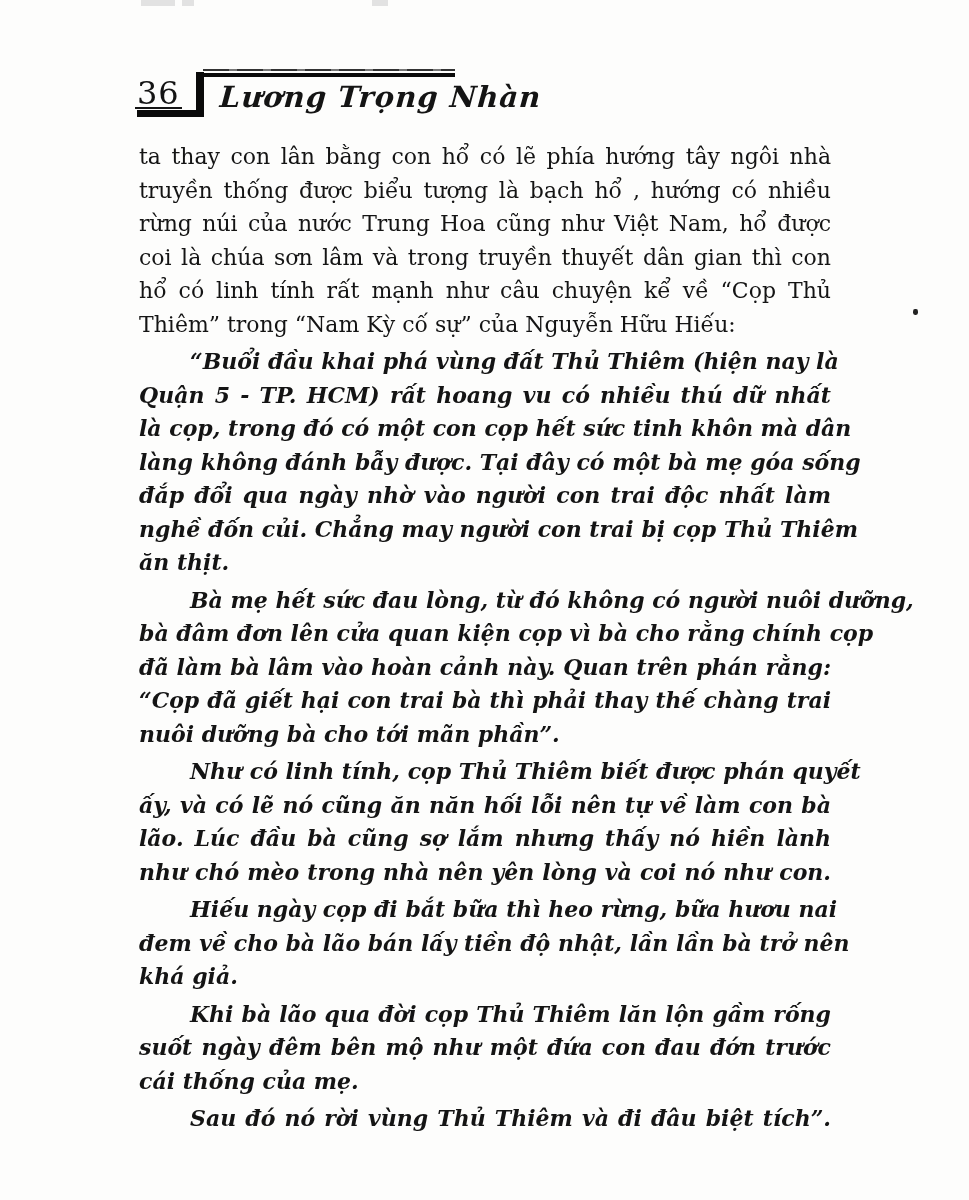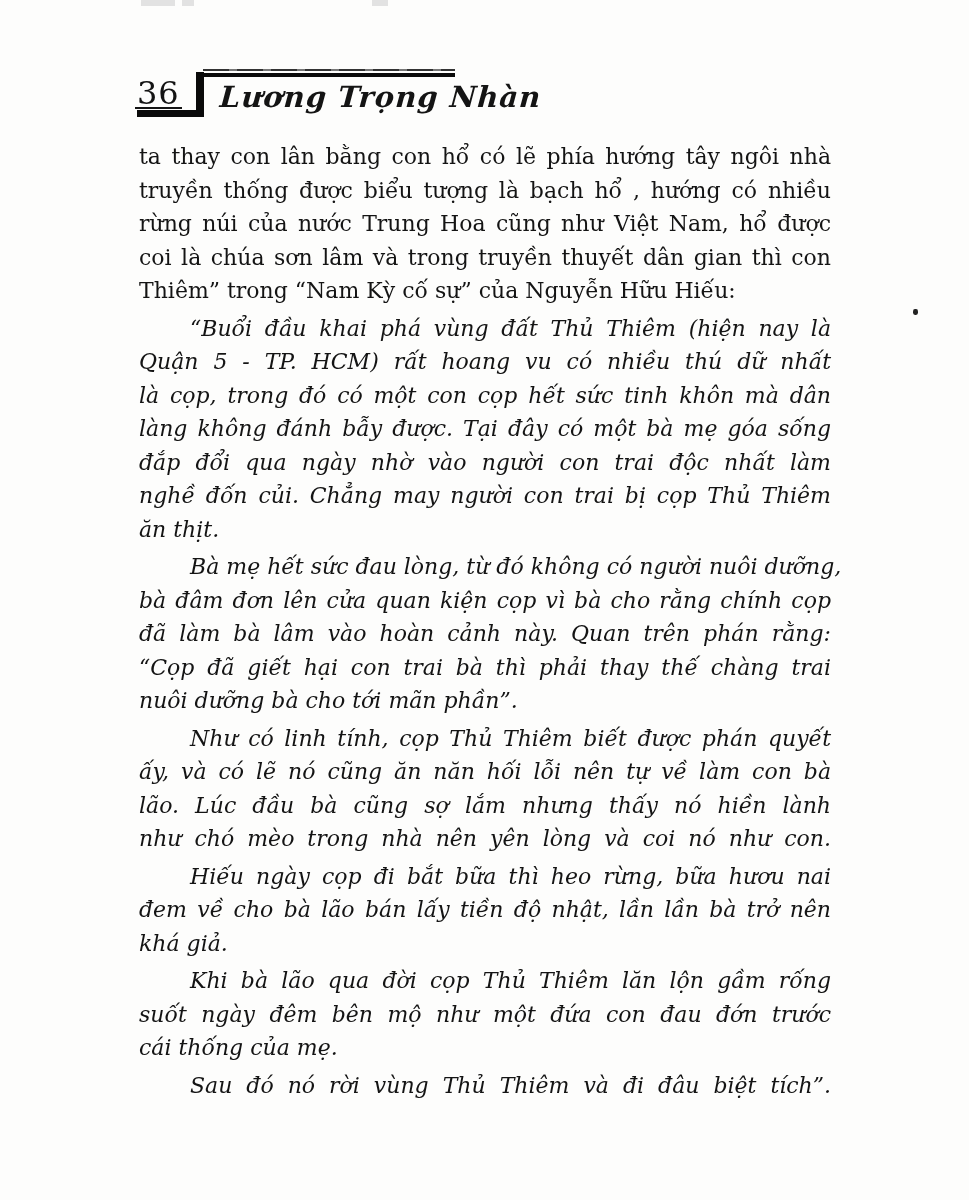--- a/index.html
+++ b/index.html
@@ -50,21 +50,21 @@
 
   
   .body-text {
     position: absolute; left: 139px; top: 128px;
     width: 692px;
     font-size: 22px;
   }
   .paragraph { margin-top: 4px; }
   .paragraph:first-child { margin-top: 12px; }
   .paragraph.roman  { font-weight: 500; }
-  .paragraph.italic { font-style: italic; font-weight: 400; }
+  .paragraph.italic { font-style: italic; font-weight: 700; }
   .line {
     height: 33.5px; line-height: 33.5px;
     text-align: justify;
     text-align-last: justify;
     white-space: nowrap;
   }
   .line.last { text-align-last: left; }
   .line.indent { text-indent: 51px; }
 
   
@@ -95,20 +95,21 @@
     <div class="header-rule-main"></div>
     <span class="author">Lương Trọng Nhàn</span>
   </div>
 
   <div class="body-text">
       <div class="paragraph roman">
         <div class="line">ta thay con lân bằng con hổ có lẽ phía hướng tây ngôi nhà</div>
         <div class="line">truyền thống được biểu tượng là bạch hổ , hướng có nhiều</div>
         <div class="line">rừng núi của nước Trung Hoa cũng như Việt Nam, hổ được</div>
         <div class="line">coi là chúa sơn lâm và trong truyền thuyết dân gian thì con</div>
+        <div class="line">hổ có linh tính rất mạnh như câu chuyện kể về “Cọp Thủ</div>
         <div class="line last">Thiêm” trong “Nam Kỳ cố sự” của Nguyễn Hữu Hiếu:</div>
       </div>
       <div class="paragraph italic">
         <div class="line indent">“Buổi đầu khai phá vùng đất Thủ Thiêm (hiện nay là</div>
         <div class="line">Quận 5 - TP. HCM) rất hoang vu có nhiều thú dữ nhất</div>
         <div class="line">là cọp, trong đó có một con cọp hết sức tinh khôn mà dân</div>
         <div class="line">làng không đánh bẫy được. Tại đây có một bà mẹ góa sống</div>
         <div class="line">đắp đổi qua ngày nhờ vào người con trai độc nhất làm</div>
         <div class="line">nghề đốn củi. Chẳng may người con trai bị cọp Thủ Thiêm</div>
         <div class="line last">ăn thịt.</div>

